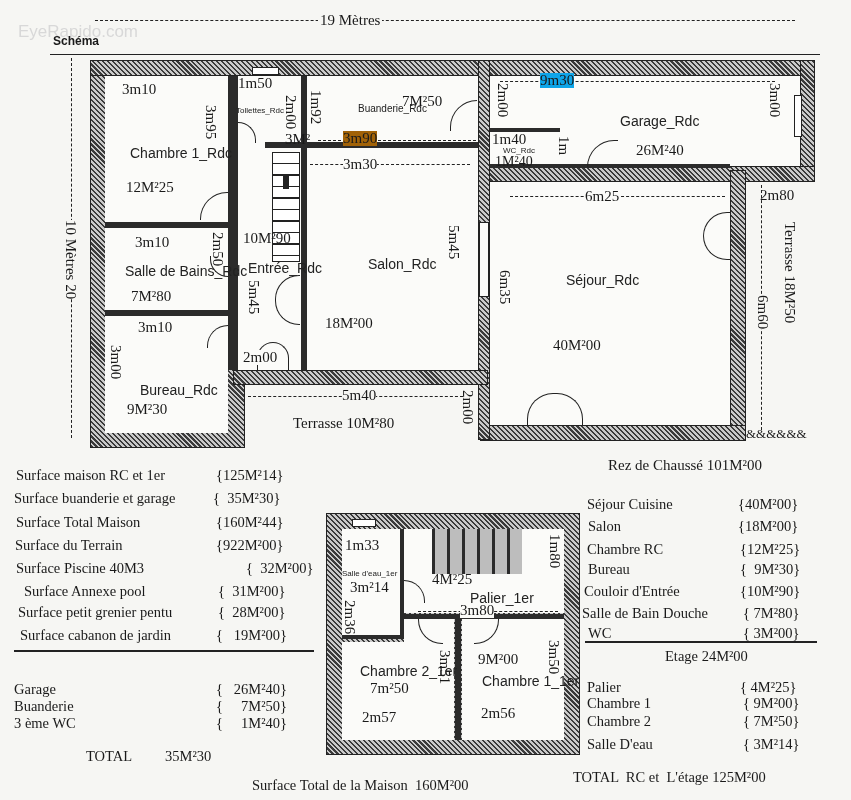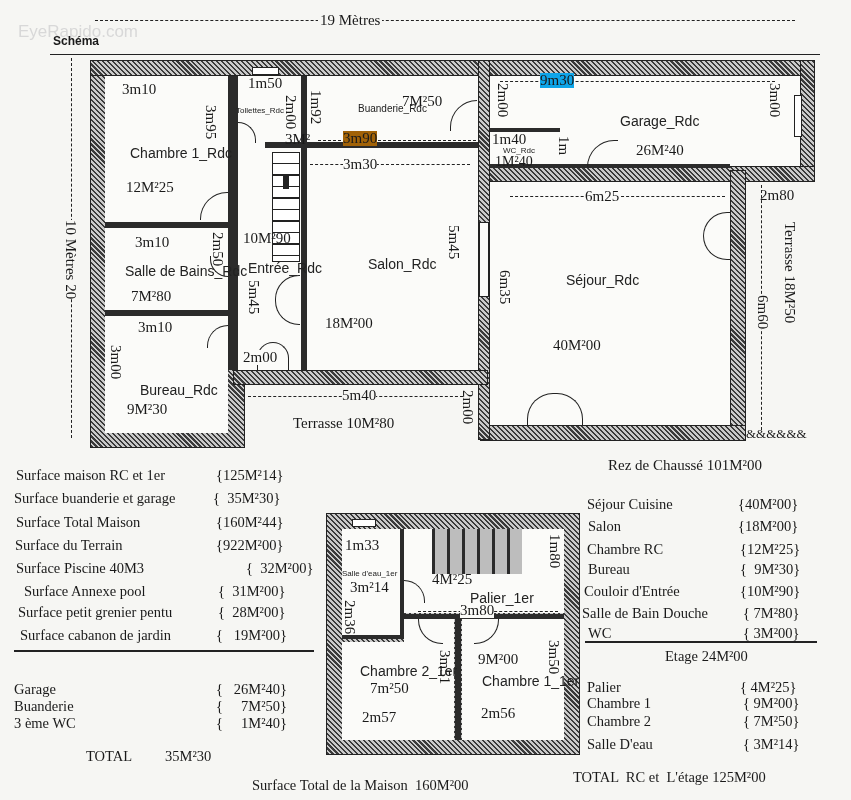--- a/index.html
+++ b/index.html
@@ -75,21 +75,21 @@
   <div class="door" style="left:703px;top:212px;width:26px;height:46px;border-radius:26px 0 0 26px;border-right:none;"></div>
   <div class="abs" style="left:794px;top:95px;width:6px;height:40px;border:1px solid #222;background:#fff;"></div>
   <div class="abs" style="left:252px;top:67px;width:25px;height:6px;border:1px solid #222;background:#fff;"></div>
 
   <div class="lbl" style="left:130px;top:145px;">Chambre 1_Rdc</div>
   <div class="dim" style="left:122px;top:82px;">3m10</div>
   <div class="dim vt" style="left:203px;top:105px;">3m95</div>
   <div class="area" style="left:126px;top:180px;">12M²25</div>
 
   <div class="lbl" style="left:236px;top:106px;font-size:8px;">Tollettes_Rdc</div>
-  <div class="dim" style="left:248px;top:76px;">1m50</div>
+  <div class="dim" style="left:238px;top:76px;">1m50</div>
   <div class="dim vt" style="left:283px;top:95px;">2m00</div>
   <div class="area" style="left:239px;top:132px;padding-left:46px;">3M²</div>
 
   <div class="lbl" style="left:358px;top:103px;font-size:10px;">Buanderie_Rdc</div>
   <div class="area" style="left:402px;top:94px;">7M²50</div>
   <div class="dim vt" style="left:308px;top:90px;">1m92</div>
   <div class="dash" style="left:318px;top:140px;width:158px;"></div>
   <div class="dim" style="left:343px;top:131px;background:#a16207;">3m90</div>
 
   <div class="lbl" style="left:620px;top:113px;">Garage_Rdc</div>

